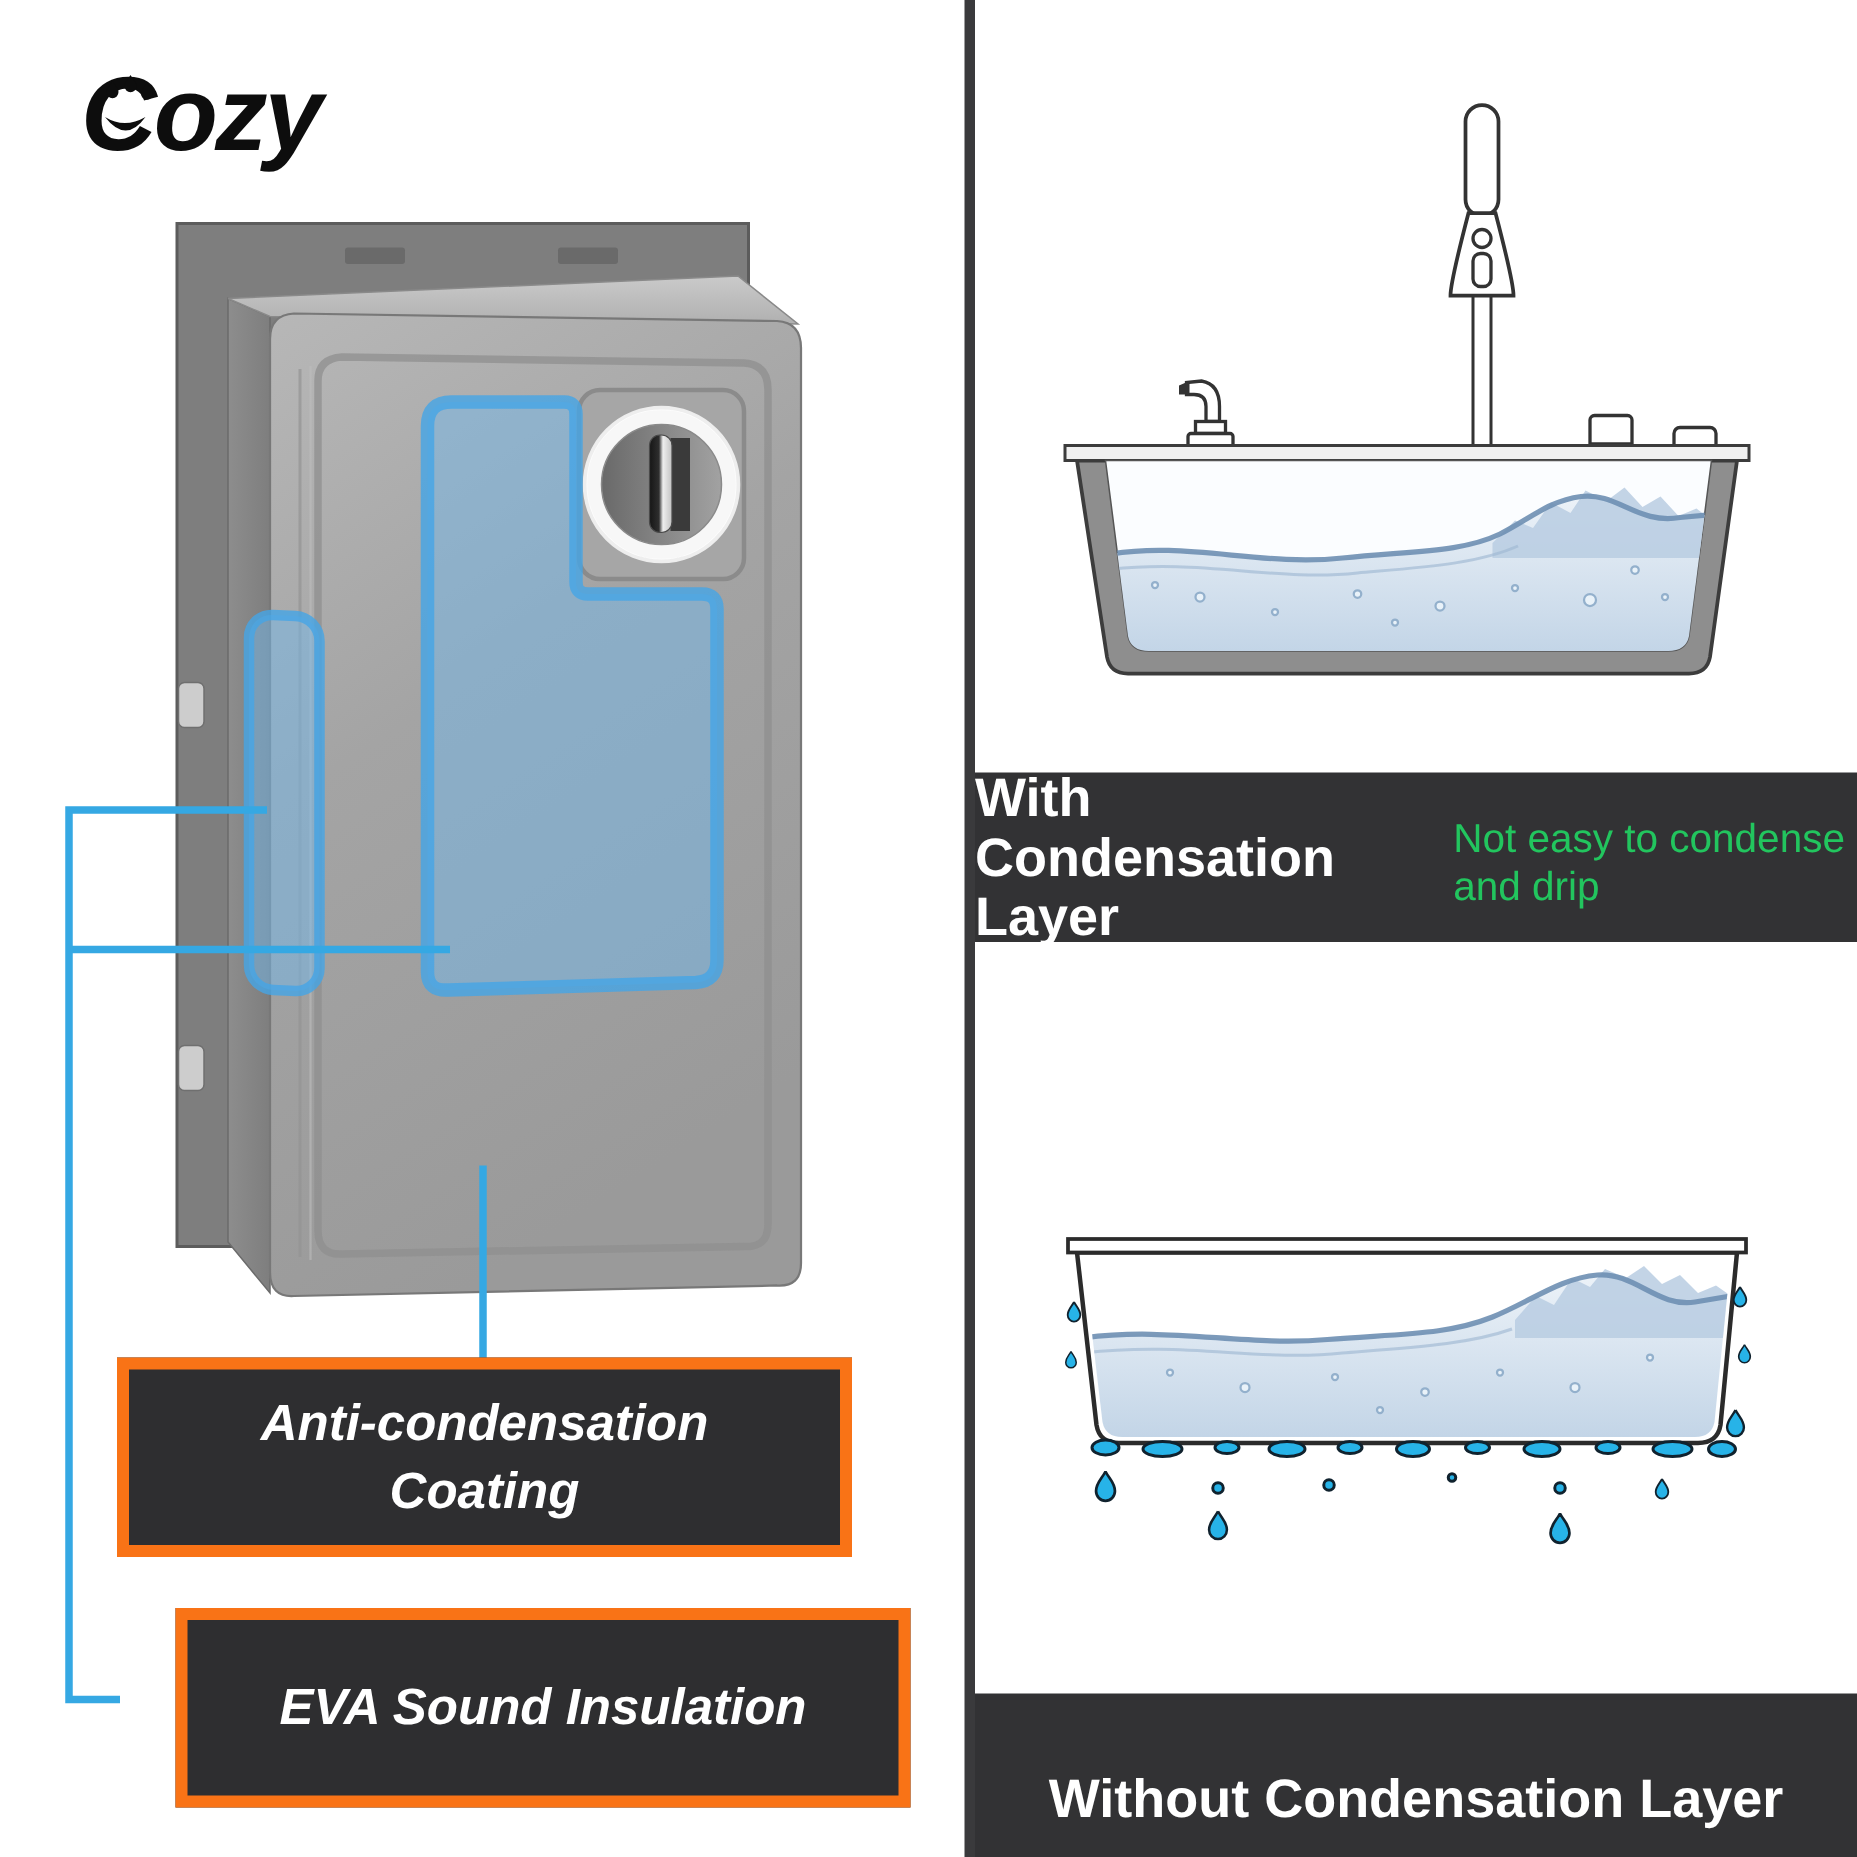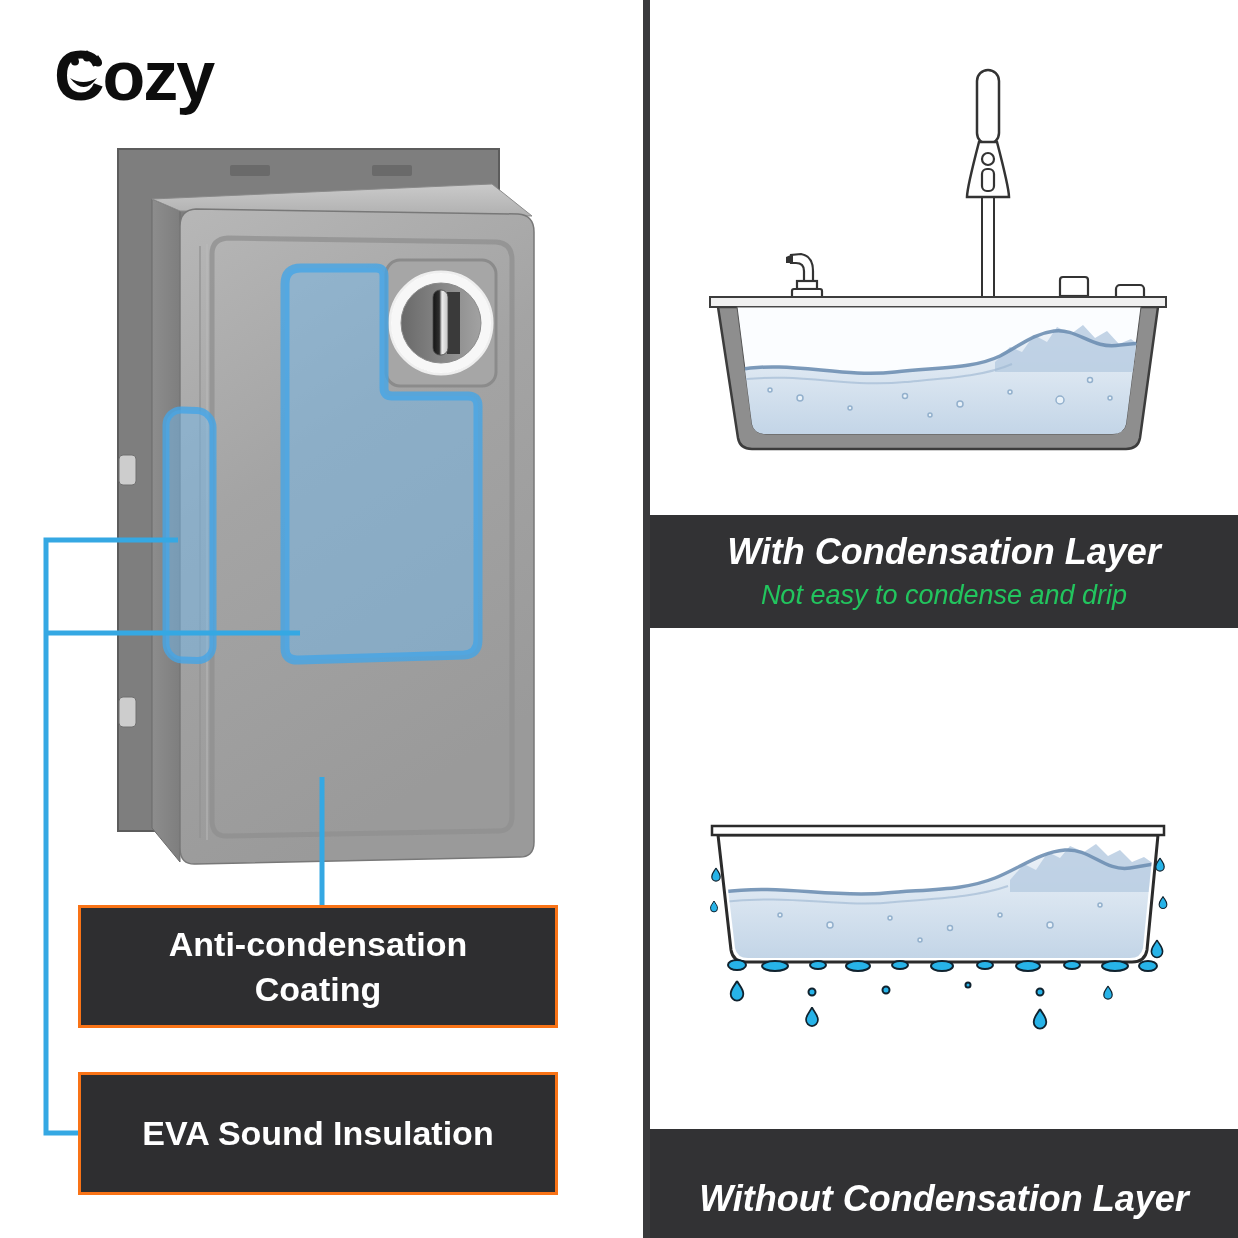--- a/index.html
+++ b/index.html
@@ -2,40 +2,40 @@
 <html><head>
 <meta charset="utf-8">
 <style>
   html,body{margin:0;padding:0;background:#ffffff;}
   .canvas{
     position:relative;width:1238px;height:1238px;background:#ffffff;overflow:hidden;
     font-family:"Liberation Sans", sans-serif;
   }
   .abs{position:absolute;}
   
-  .left-panel{left:0;top:0;width:643px;height:1238px;}
+  .left-panel{left:0;top:0;width:643px;height:1238px;font-style:italic;}
   .logo-svg{left:52px;top:26px;width:200px;height:100px;}
   .product-svg{left:95px;top:135px;width:460px;height:775px;}
   .lines-svg{left:0;top:0;width:643px;height:1238px;pointer-events:none;}
   .callout{
-    left:78px;width:474px;background:#2e2e30;border:3px solid #f97316;
+    left:78px;width:474px;background:#2e2e30;border:8px solid #f97316;
     color:#ffffff;display:flex;flex-direction:column;justify-content:center;align-items:center;
     text-align:center;font-weight:700;font-size:34px;line-height:1.32;
   }
   .callout-1{top:905px;height:117px;}
-  .callout-2{top:1072px;height:117px;}
+  .callout-2{top:1072px;height:117px;margin-left:39px;}
   
   .divider{left:643px;top:0;width:7px;height:1238px;background:#3a3a3c;}
   
   .right-panel{left:650px;top:0;width:588px;height:1238px;}
   .illus-top{left:655px;top:55px;width:565px;height:405px;}
   .illus-bottom{left:655px;top:820px;width:565px;height:225px;}
   .rheader{
     left:650px;width:588px;background:#323234;color:#ffffff;
-    display:flex;flex-direction:column;justify-content:center;align-items:center;text-align:left;font-style:italic;
+    display:flex;flex-direction:row;justify-content:center;align-items:center;text-align:left;
   }
   .rheader-top{top:515px;height:113px;}
   .rheader-bottom{top:1129px;height:139px;}
   .rheader .title{font-weight:700;font-size:36px;line-height:1.1;}
   .rheader .subtitle{font-weight:400;font-size:27px;line-height:1.2;margin-top:7px;color:#22c55e;}
 </style>
 </head>
 <body>
 
 <div class="canvas">

